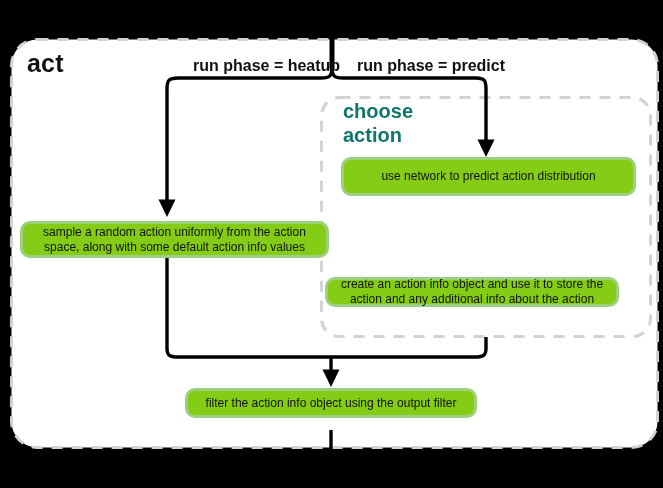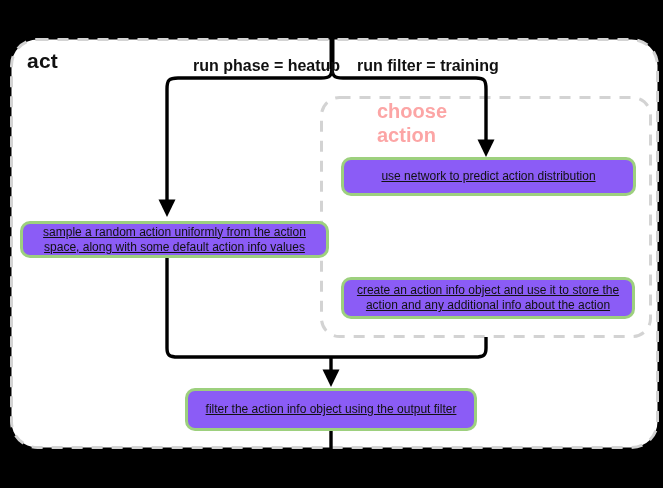--- a/index.html
+++ b/index.html
@@ -17,67 +17,65 @@
   }
   .layer-svg {
     position: absolute;
     left: 0;
     top: 0;
   }
   .title-act {
     position: absolute;
     left: 27px;
     top: 49px;
-    font-size: 21px;
+    font-size: 25px;
     font-weight: bold;
     color: #111;
     letter-spacing: 0.2px;
   }
   .title-choose {
     position: absolute;
     left: 343px;
     top: 100px;
     width: 110px;
     font-size: 20px;
     font-weight: bold;
     line-height: 1.18;
-    color: #fca5a5;
-    margin-left: 34px;
+    color: #0f766e;
   }
   .edge-label {
     position: absolute;
     top: 57px;
     font-size: 16px;
     font-weight: bold;
     color: #111;
     white-space: nowrap;
   }
   .edge-label.heatup { left: 193px; }
   .edge-label.training { left: 357px; }
   .node {
     position: absolute;
     box-sizing: border-box;
-    background: #8b5cf6;
+    background: #84cc16;
     border: 3px solid #9dd07e;
     border-radius: 10px;
     display: flex;
     align-items: center;
     justify-content: center;
     text-align: center;
     font-size: 12px;
     line-height: 1.25;
     color: #111;
     padding: 1px 6px;
-    text-decoration: underline;
   }
   .node-sample  { left: 20px;  top: 221px; width: 309px; height: 37px; }
   .node-predict { left: 341px; top: 157px; width: 295px; height: 39px; }
   .node-explore { left: 341px; top: 216px; width: 294px; height: 41px; }
-  .node-create  { left: 341px; top: 277px; width: 294px; height: 42px; }
-  .node-filter  { left: 185px; top: 388px; width: 292px; height: 43px; }
+  .node-create  { left: 325px; top: 277px; width: 294px; height: 30px; }
+  .node-filter  { left: 185px; top: 388px; width: 292px; height: 30px; }
 </style>
 </head>
 <body>
 
 <div class="stage">
 
   <svg class="layer-svg" width="663" height="488" viewBox="0 0 663 488">
 
     <rect x="11.5" y="39.5" width="646" height="408" rx="26" ry="26" fill="#ffffff" stroke="#d3d3d3" stroke-width="3" stroke-dasharray="11 9"></rect>
 
@@ -96,21 +94,21 @@
     <path d="M486,337 L486,348 C486,355 484,357 475,357 L331,357" stroke="#000000" stroke-width="3.4" fill="none"></path>
     <path d="M331,357 L331,370" stroke="#000000" stroke-width="3.4" fill="none"></path>
     <polygon points="331,387 322.5,369.5 339.5,369.5" fill="#000000"></polygon>
 
     <path d="M331,430 L331,452" stroke="#000000" stroke-width="3.4" fill="none"></path>
   </svg>
 
   <div class="title-act">act</div>
 
   <div class="edge-label heatup">run phase = heatup</div>
-  <div class="edge-label training">run filter = training</div>
+  <div class="edge-label training">run phase = predict</div>
 
   <div class="title-choose">choose action</div>
 
   <div class="node node-sample">sample a random action uniformly from the action space, along with some default action info values</div>
 
   <div class="node node-predict">use network to predict action distribution</div>
 
 
   <div class="node node-create">create an action info object and use it to store the action and any additional info about the action</div>
 

